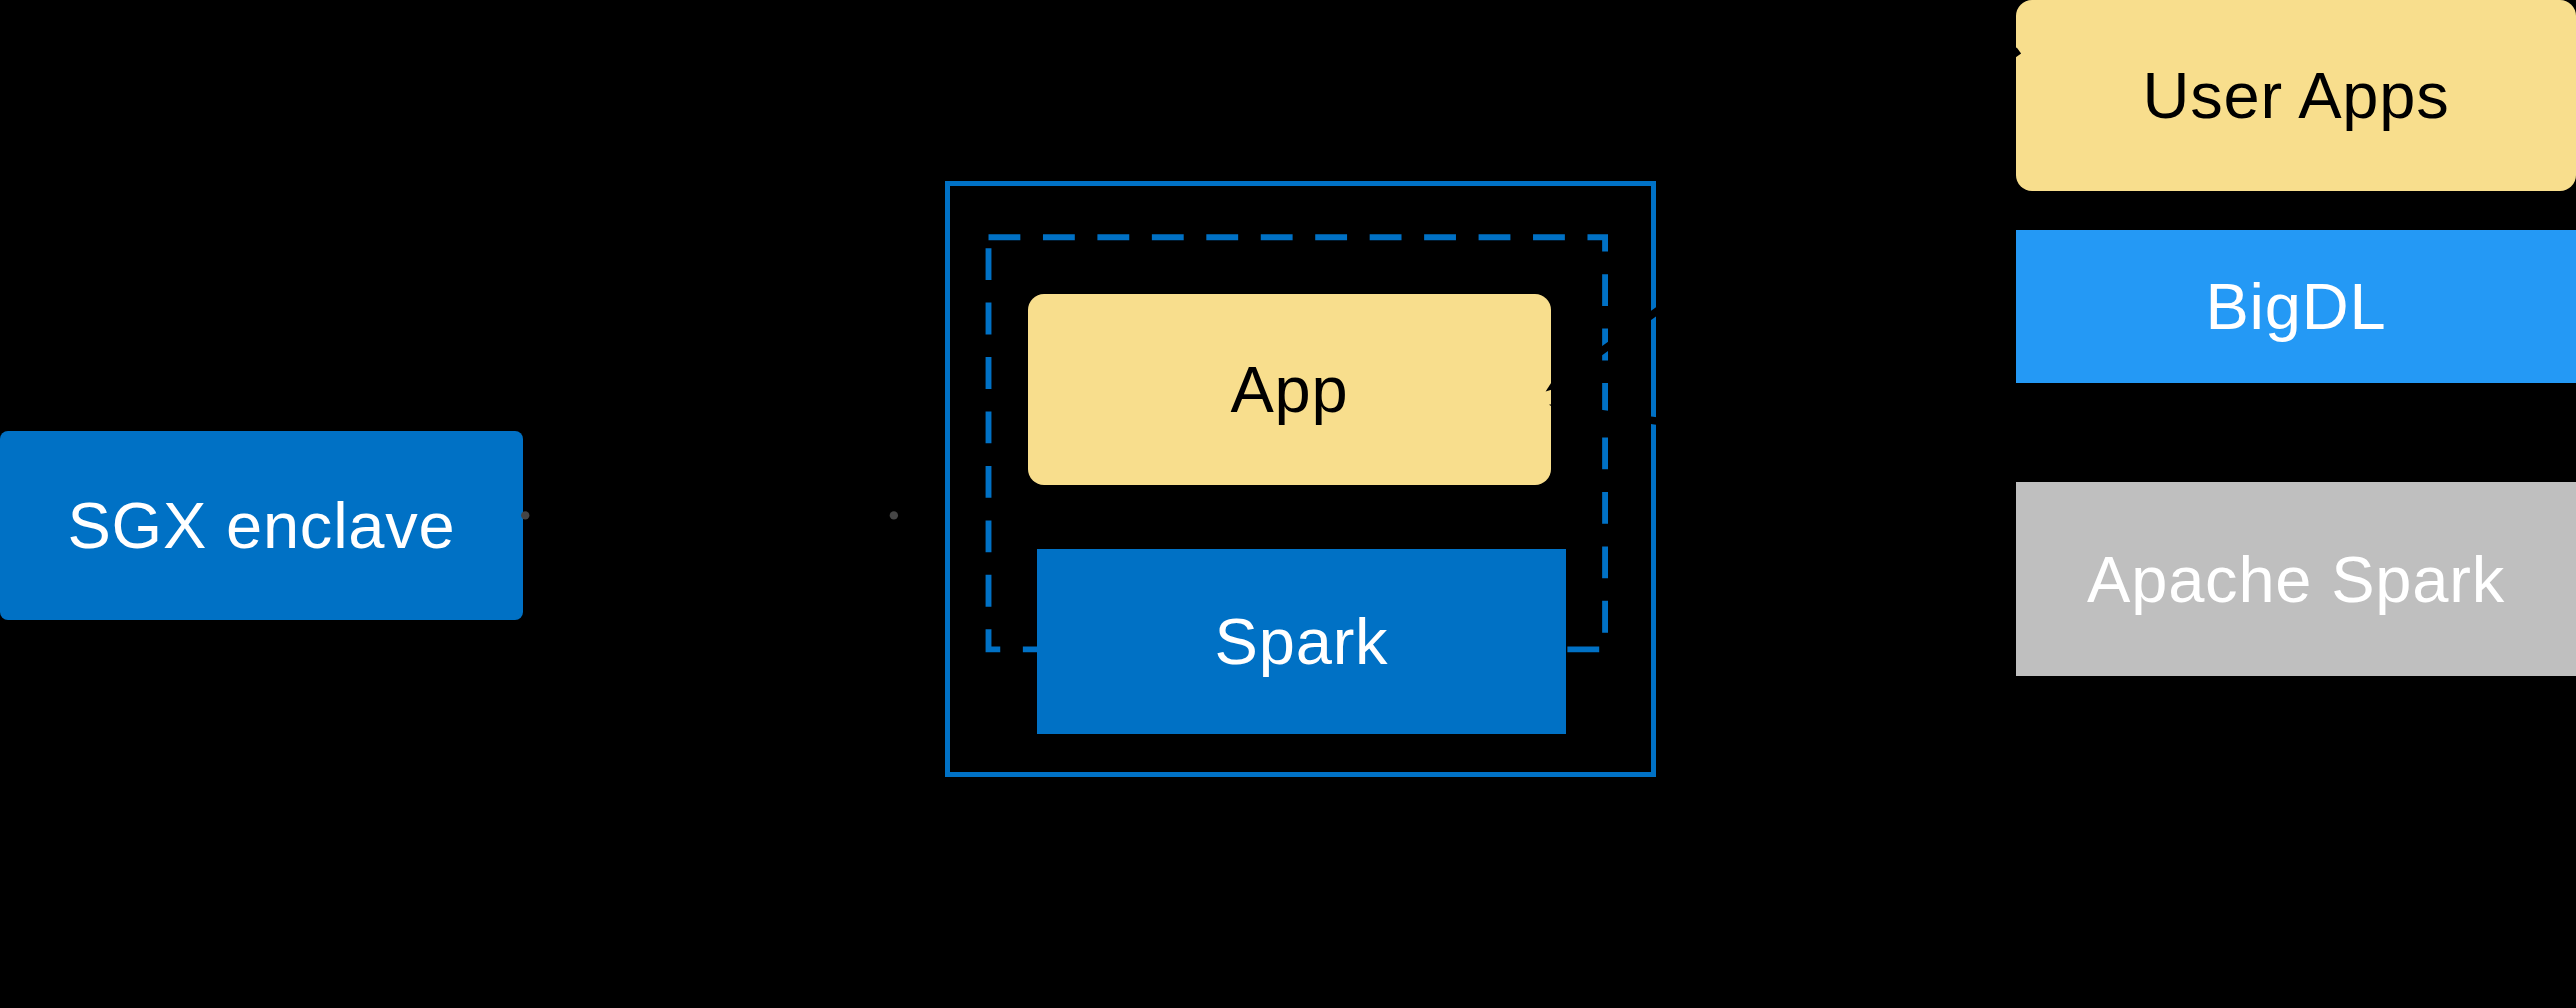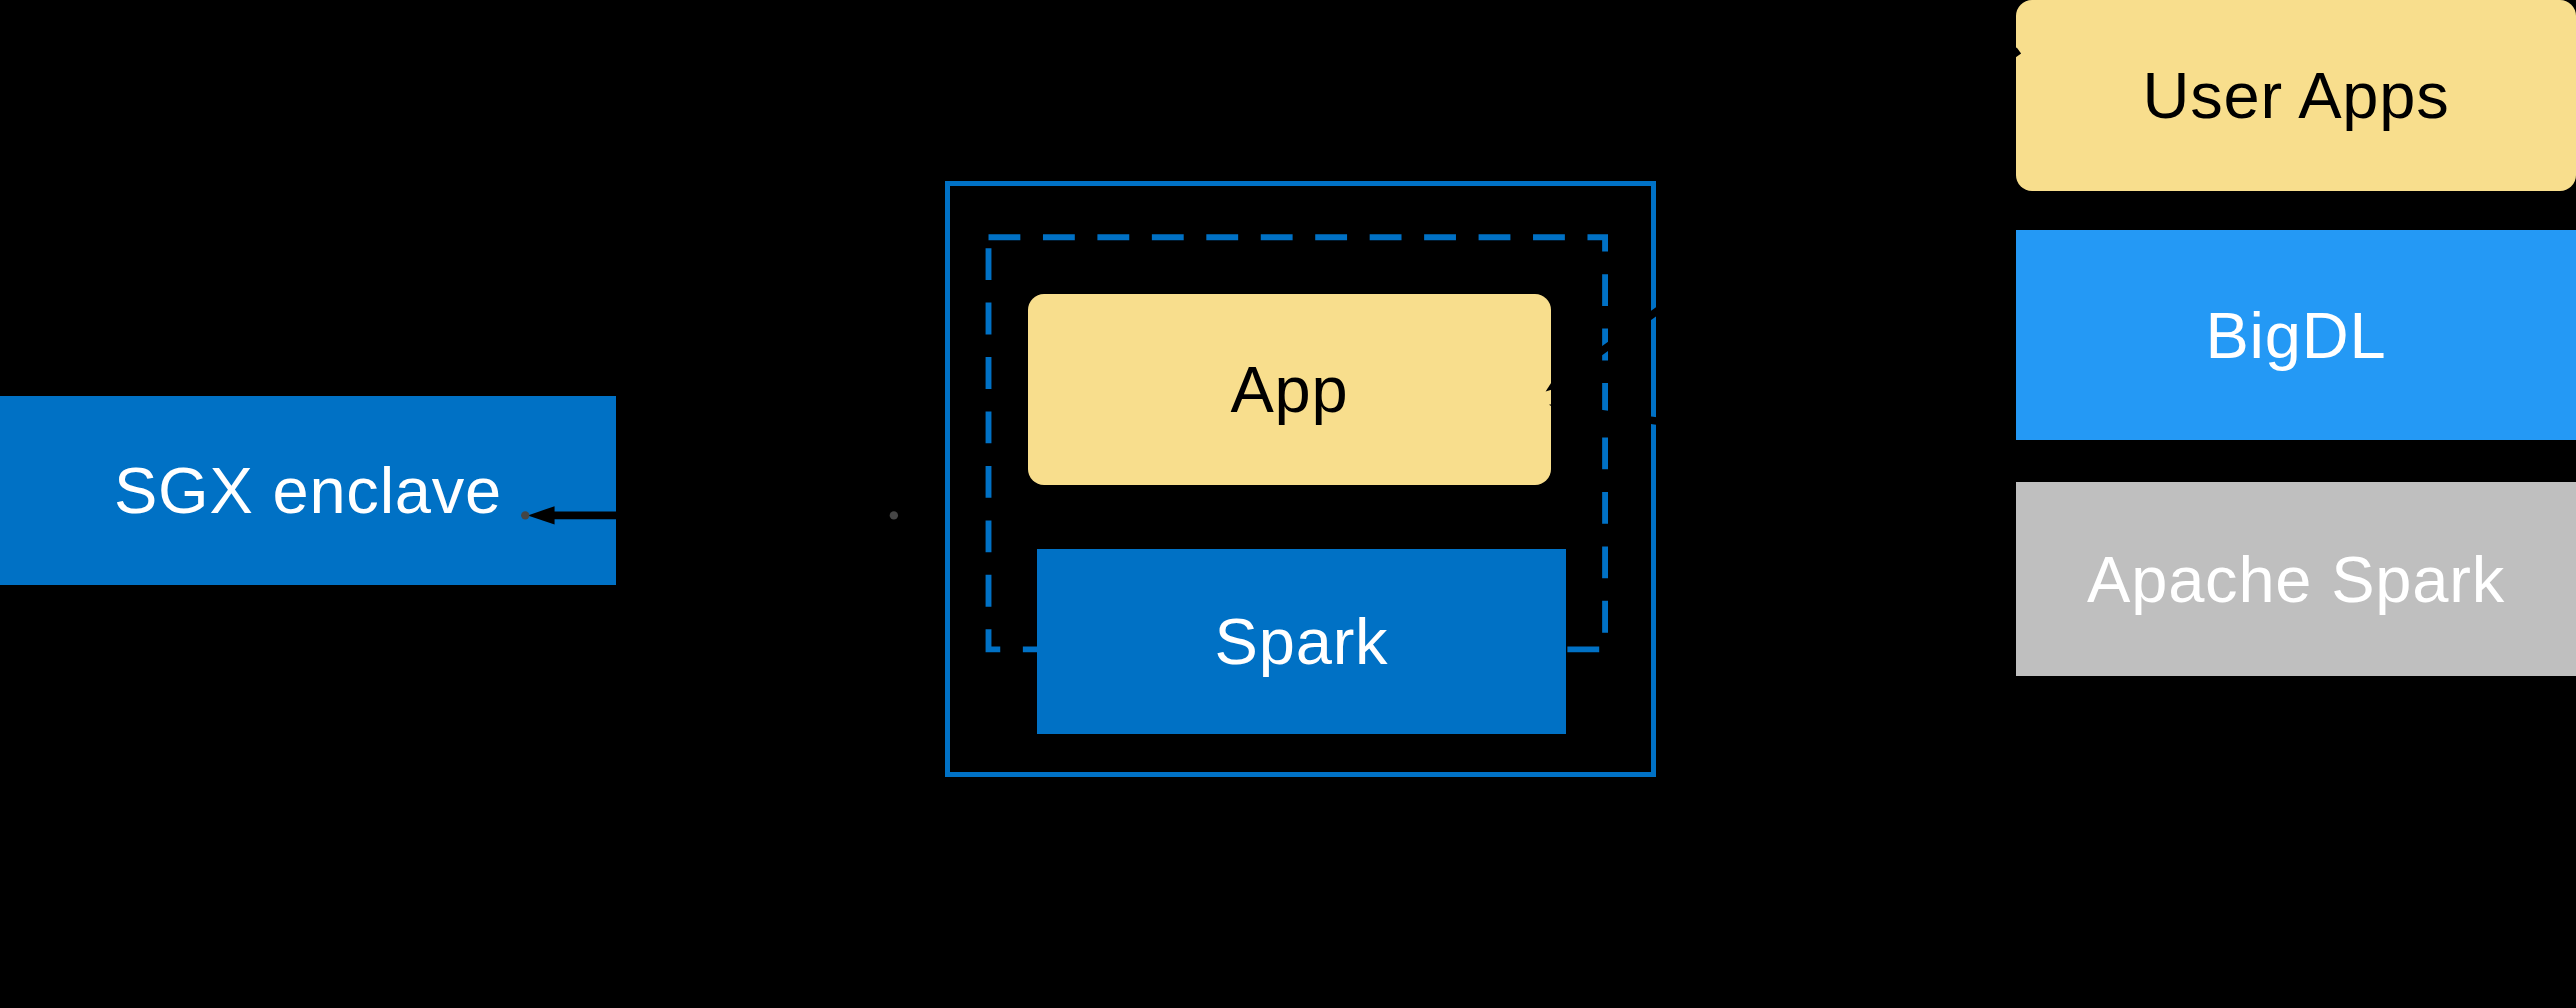--- a/index.html
+++ b/index.html
@@ -27,32 +27,32 @@
     display:flex;align-items:center;justify-content:center;
     font-size:65px;line-height:1;letter-spacing:0.8px;
     box-sizing:border-box;
   }
   .blue-fill{background:var(--intel-blue);color:var(--text-light);}
   .bright-blue-fill{background:var(--bright-blue);color:var(--text-light);}
   .yellow-fill{background:var(--yellow);color:var(--text-dark);border-radius:16px;}
   .gray-mid-fill{background:var(--gray-mid);color:var(--text-light);}
   .gray-light-fill{background:var(--gray-light);color:var(--text-light);}
 
-  #sgx-box{left:0;top:396px;width:616px;height:189px;z-index:2;}
+  #sgx-box{left:0;top:431px;width:523px;height:189px;z-index:2;border-radius:8px;}
   #outer-rect{
     position:absolute;left:945px;top:181px;width:711px;height:596px;
     border:5.9px solid var(--intel-blue);box-sizing:border-box;
     background:transparent;z-index:0;
   }
   #underlay-svg{position:absolute;left:0;top:0;width:2576px;height:1009px;z-index:1;}
   #app-box{left:1028px;top:294px;width:523px;height:191px;z-index:2;}
   #libos-box{left:1037px;top:549px;width:529px;height:185px;z-index:2;}
   #os-box{left:947px;top:818px;width:715px;height:191px;z-index:2;font-weight:bold;font-size:69px;}
   #user-apps-box{left:2016px;top:0;width:560px;height:191px;z-index:2;}
-  #bigdl-box{left:2016px;top:230px;width:560px;height:210px;z-index:2;text-align:right;}
+  #bigdl-box{left:2016px;top:230px;width:560px;height:153px;z-index:2;text-align:right;}
   #apache-spark-box{left:2016px;top:482px;width:560px;height:194px;z-index:2;}
   #overlay-svg{position:absolute;left:0;top:0;width:2576px;height:1009px;z-index:3;pointer-events:none;}
 </style>
 </head>
 <body>
 
 <div id="canvas">
 
   <div class="box blue-fill" id="sgx-box">
     <span>SGX enclave</span>

